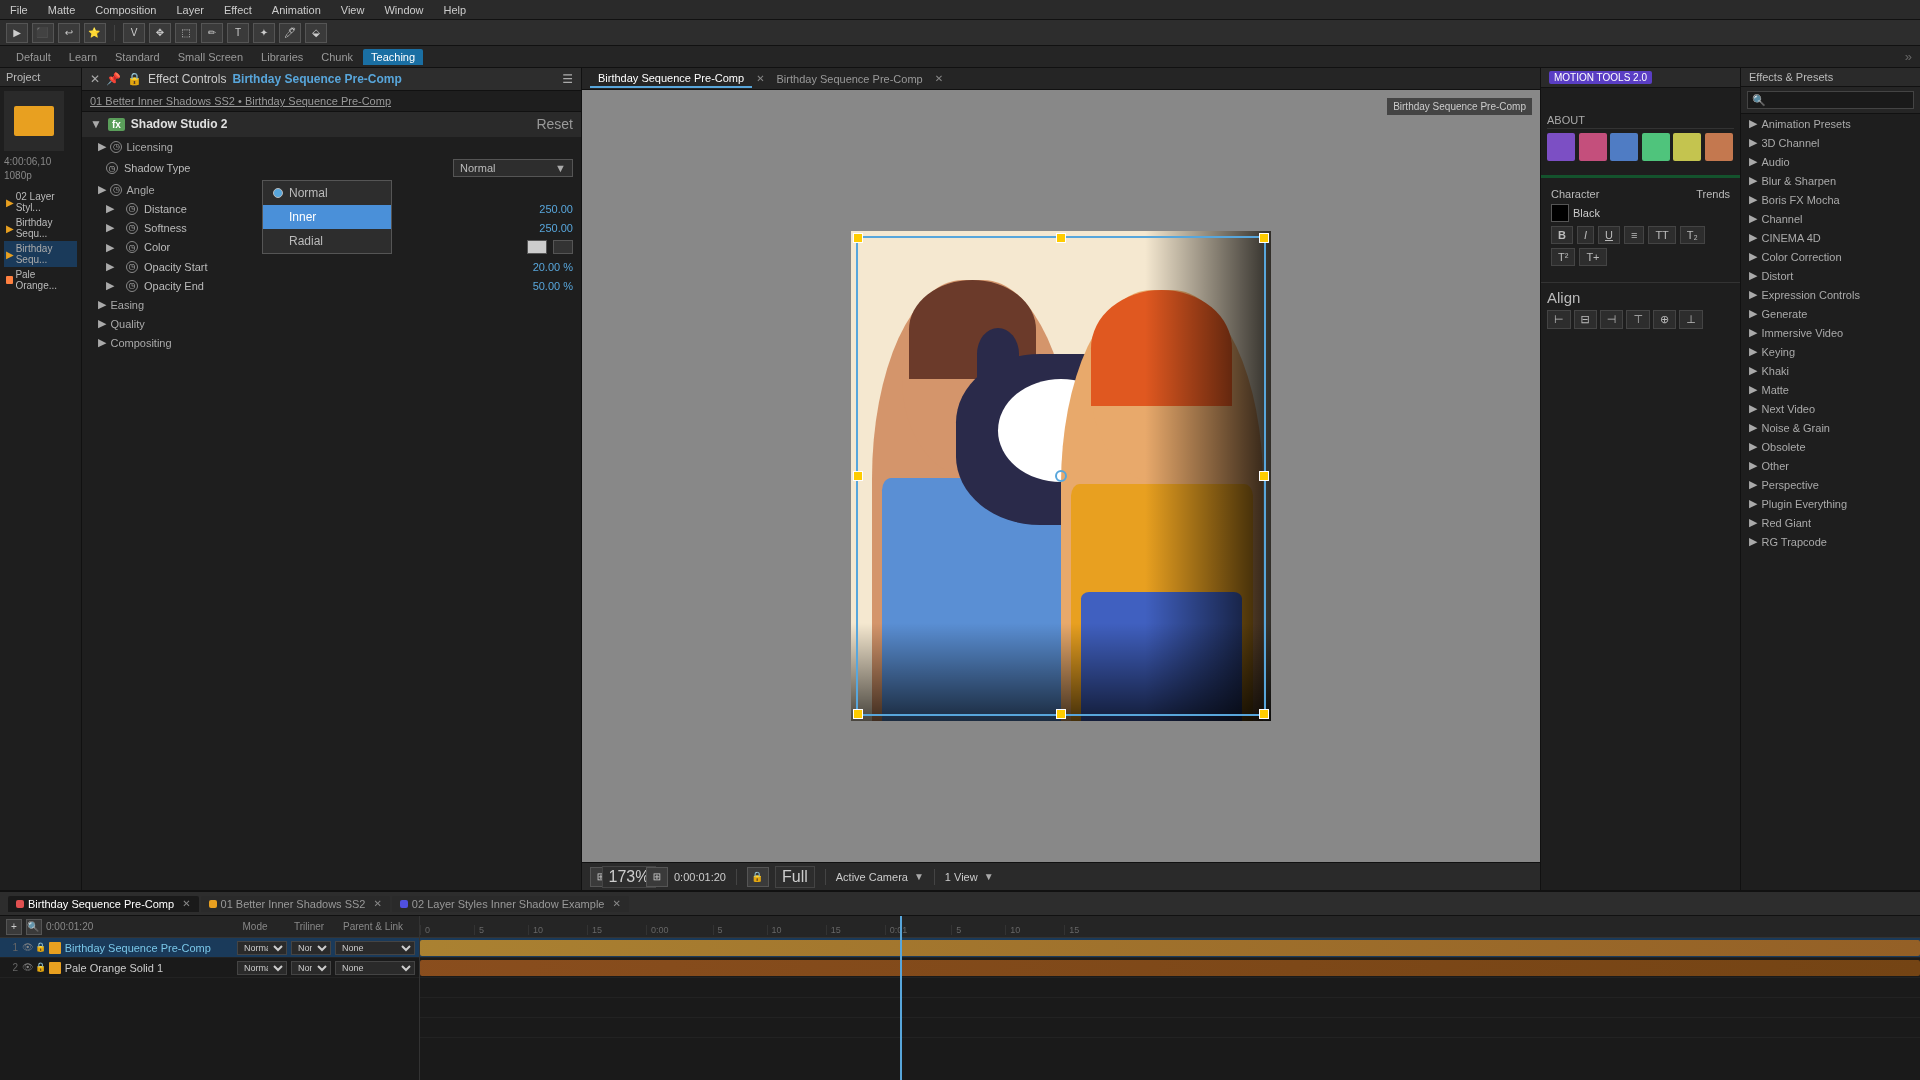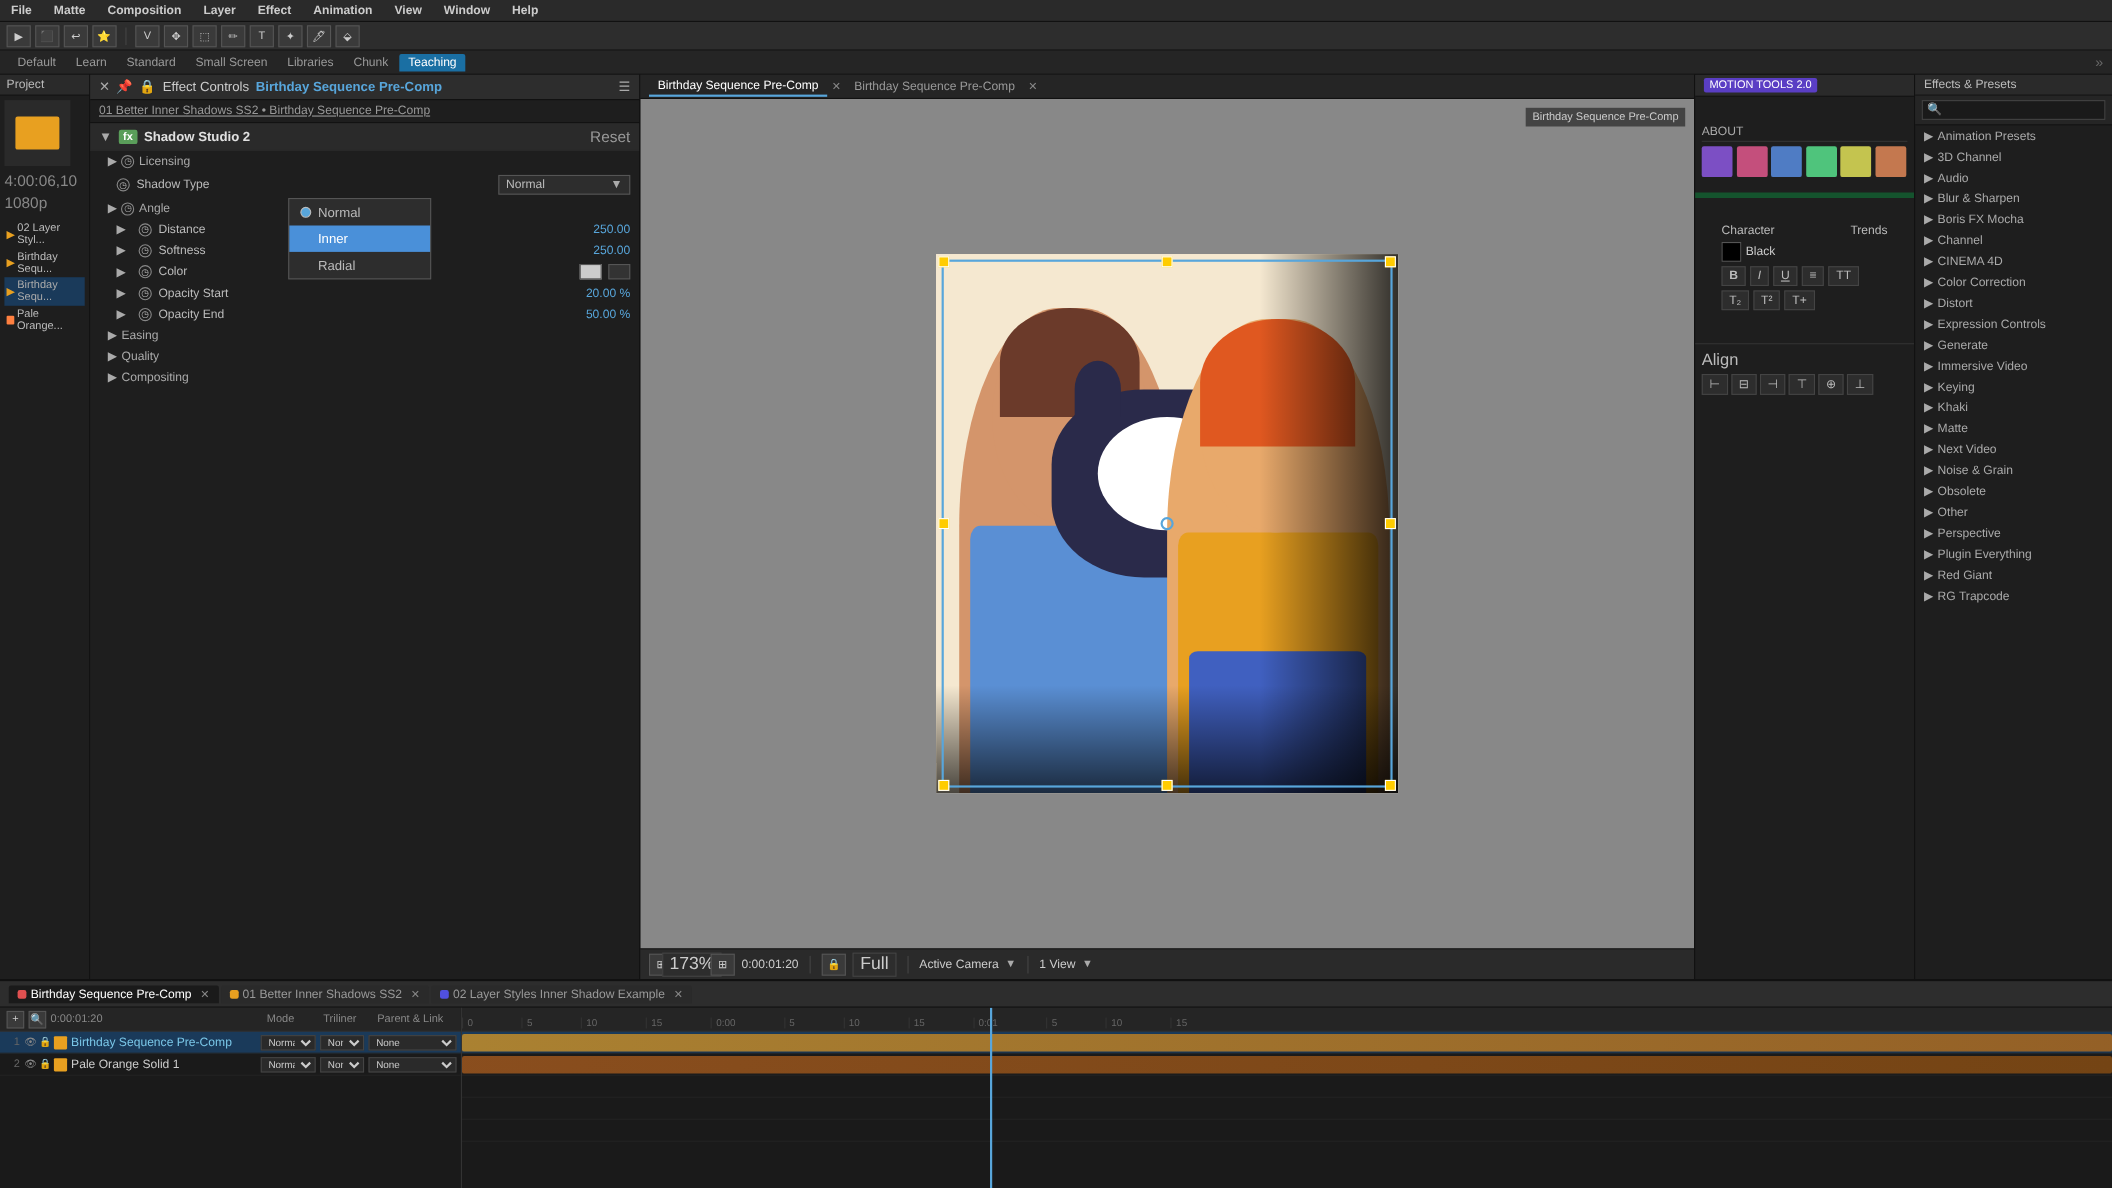--- a/index.html
+++ b/index.html
@@ -25,21 +25,20 @@
       gap: 12px;
       border-bottom: 1px solid #111;
       position: relative;
       z-index: 100;
     }
     .menu-item {
       font-size: 11px;
       color: #ccc;
       cursor: pointer;
       padding: 2px 4px;
-      font-weight: bold;
     }
 
     
     .toolbar {
       width: 100%;
       height: 26px;
       background: #2d2d2d;
       display: flex;
       align-items: center;
       padding: 0 6px;
@@ -653,21 +652,21 @@
 <div class="main-layout">
 
   <div class="left-panel">
     <div class="panel-header">
       <span>Project</span>
     </div>
     <div style="padding:4px;">
       <div style="width:60px;height:60px;background:#2a2a2a;margin-bottom:4px;display:flex;align-items:center;justify-content:center;">
         <div style="width:40px;height:30px;background:#e8a020;border-radius:2px;"></div>
       </div>
-      <div style="font-size:14px;color:#888;line-height:1.4;">
+      <div style="font-size:10px;color:#888;line-height:1.4;">
         <div>4:00:06,10</div>
         <div>1080p</div>
       </div>
     </div>
     <div style="padding:2px 4px;">
       <div style="font-size:10px;color:#bbb;padding:2px;cursor:pointer;display:flex;align-items:center;gap:2px;">
         <span style="color:#e8a020">▶</span> 02 Layer Styl...
       </div>
       <div style="font-size:10px;color:#bbb;padding:2px;cursor:pointer;display:flex;align-items:center;gap:2px;">
         <span style="color:#e8a020">▶</span> Birthday Sequ...
@@ -879,21 +878,21 @@
       <div class="color-grid">
         <div class="color-cell" style="background:#7c4fc4;"></div>
         <div class="color-cell" style="background:#c44f7c;"></div>
         <div class="color-cell" style="background:#4f7cc4;"></div>
         <div class="color-cell" style="background:#4fc47c;"></div>
         <div class="color-cell" style="background:#c4c44f;"></div>
         <div class="color-cell" style="background:#c4784f;"></div>
       </div>
     </div>
 
-    <div style="border-top:5px solid #14532d;padding:24px;">
+    <div style="border-top:3px solid #14532d;padding:10px;">
       <div style="display:flex;justify-content:space-between;align-items:center;margin-bottom:4px;">
         <span style="font-size:11px;color:#bbb;">Character</span>
         <span style="font-size:11px;color:#bbb;">Trends</span>
       </div>
       <div style="display:flex;align-items:center;gap:4px;margin-bottom:4px;">
         <div style="width:18px;height:18px;background:#000;border:1px solid #555;"></div>
         <span style="font-size:11px;color:#ccc;">Black</span>
       </div>
       <div class="font-controls">
         <button class="font-btn"><b>B</b></button>

